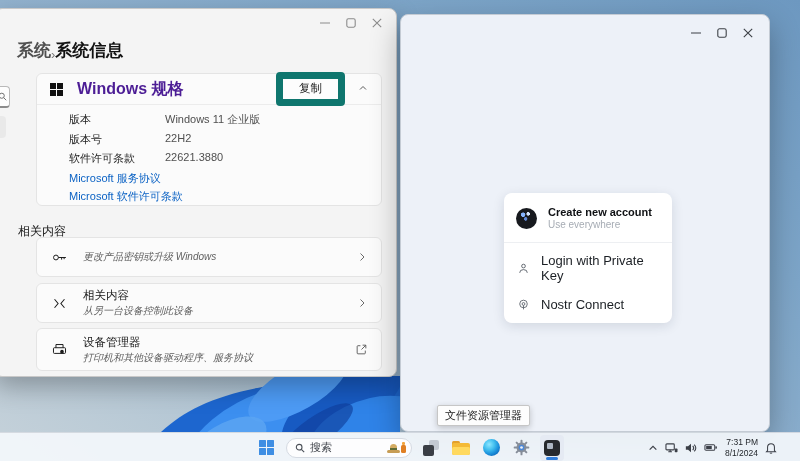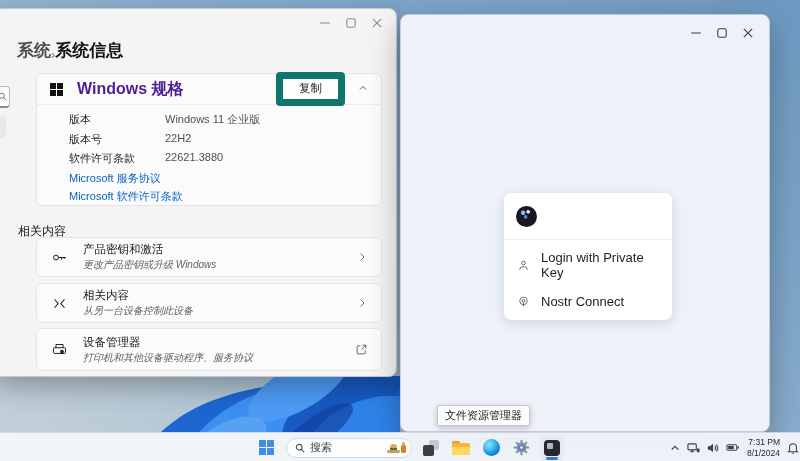--- a/index.html
+++ b/index.html
@@ -122,21 +122,21 @@
     background:radial-gradient(circle at 36% 32%,#8ee6ff 0%,#46c2f0 32%,#1d93dd 58%,#0b63b6 85%,#084f96 100%); }
 
   .app-tile { width:24px; height:26px; display:flex; align-items:center; justify-content:center;
     background:#e5eaf3; border-radius:4px; position:relative; }
   .app-glyph { width:16px; height:16px; background:#26282d; border-radius:4px; position:relative; }
   .app-glyph::after { content:""; position:absolute; left:3px; top:3px; width:6px; height:6px;
     background:#aeb6c4; border-radius:1px; }
   .app-underline { position:absolute; bottom:1px; left:50%; transform:translateX(-50%);
     width:12px; height:2.5px; border-radius:2px; background:#2f7bd9; }
 
-  .tb-tray { position:absolute; right:1px; top:0; height:29px; display:flex; align-items:center; gap:7px; }
+  .tb-tray { position:absolute; right:23px; top:0; height:29px; display:flex; align-items:center; gap:7px; }
   .tray-icon { display:flex; align-items:center; justify-content:center; }
   .clock { text-align:right; font-size:8.5px; line-height:1.25; color:#1d2126; }
 
   a { cursor:pointer; }
 </style>
 </head>
 <body>
 
 <div class="stage">
 
@@ -226,21 +226,20 @@
     <div class="related-head">相关内容</div>
 
     <div class="card rel-card rel-1">
       <span class="r-icon">
         <svg width="17" height="17" viewBox="0 0 24 24" fill="none" stroke="#1c1c1c" stroke-width="1.4">
           <circle cx="7" cy="12" r="3.4"></circle>
             <path d="M10.4,12 H21 M15,12 v3 M18.5,12 v2.4"></path>
         </svg>
       </span>
       <span class="r-text">
-        <div class="r-title">产品密钥和激活</div>
         <div class="r-sub">更改产品密钥或升级 Windows</div>
       </span>
       <span class="r-trail">
         <svg width="12" height="12" viewBox="0 0 24 24">
             <path d="M9,5 L16,12 L9,19" fill="none" stroke="#5a5a5a" stroke-width="1.8"></path>
           </svg>
       </span>
     </div>
 
     <div class="card rel-card rel-2">
@@ -296,20 +295,24 @@
       <div class="win-btn">
         <svg width="10" height="10" viewBox="0 0 10 10">
             <path d="M0.8,0.8 L9.2,9.2 M9.2,0.8 L0.8,9.2" stroke="#3c4046" stroke-width="1.1"></path>
           </svg>
       </div>
     </div>
 
     <div class="login-card">
       <div class="menu-row first">
         <span class="avatar"></span>
+        <span class="menu-main">
+          <div class="menu-title">Create new account</div>
+          <div class="menu-sub">Use everywhere</div>
+        </span>
       </div>
       <div class="menu-div"></div>
       <div class="menu-row">
         <span class="menu-icon">
           <svg width="13" height="13" viewBox="0 0 24 24" fill="none" stroke="#596069" stroke-width="1.7">
             <circle cx="12" cy="7.5" r="3.4"></circle>
               <path d="M5,20 a7,6 0 0 1 14,0"></path>
           </svg>
         </span>
         <span class="menu-label">Login with Private Key</span>

